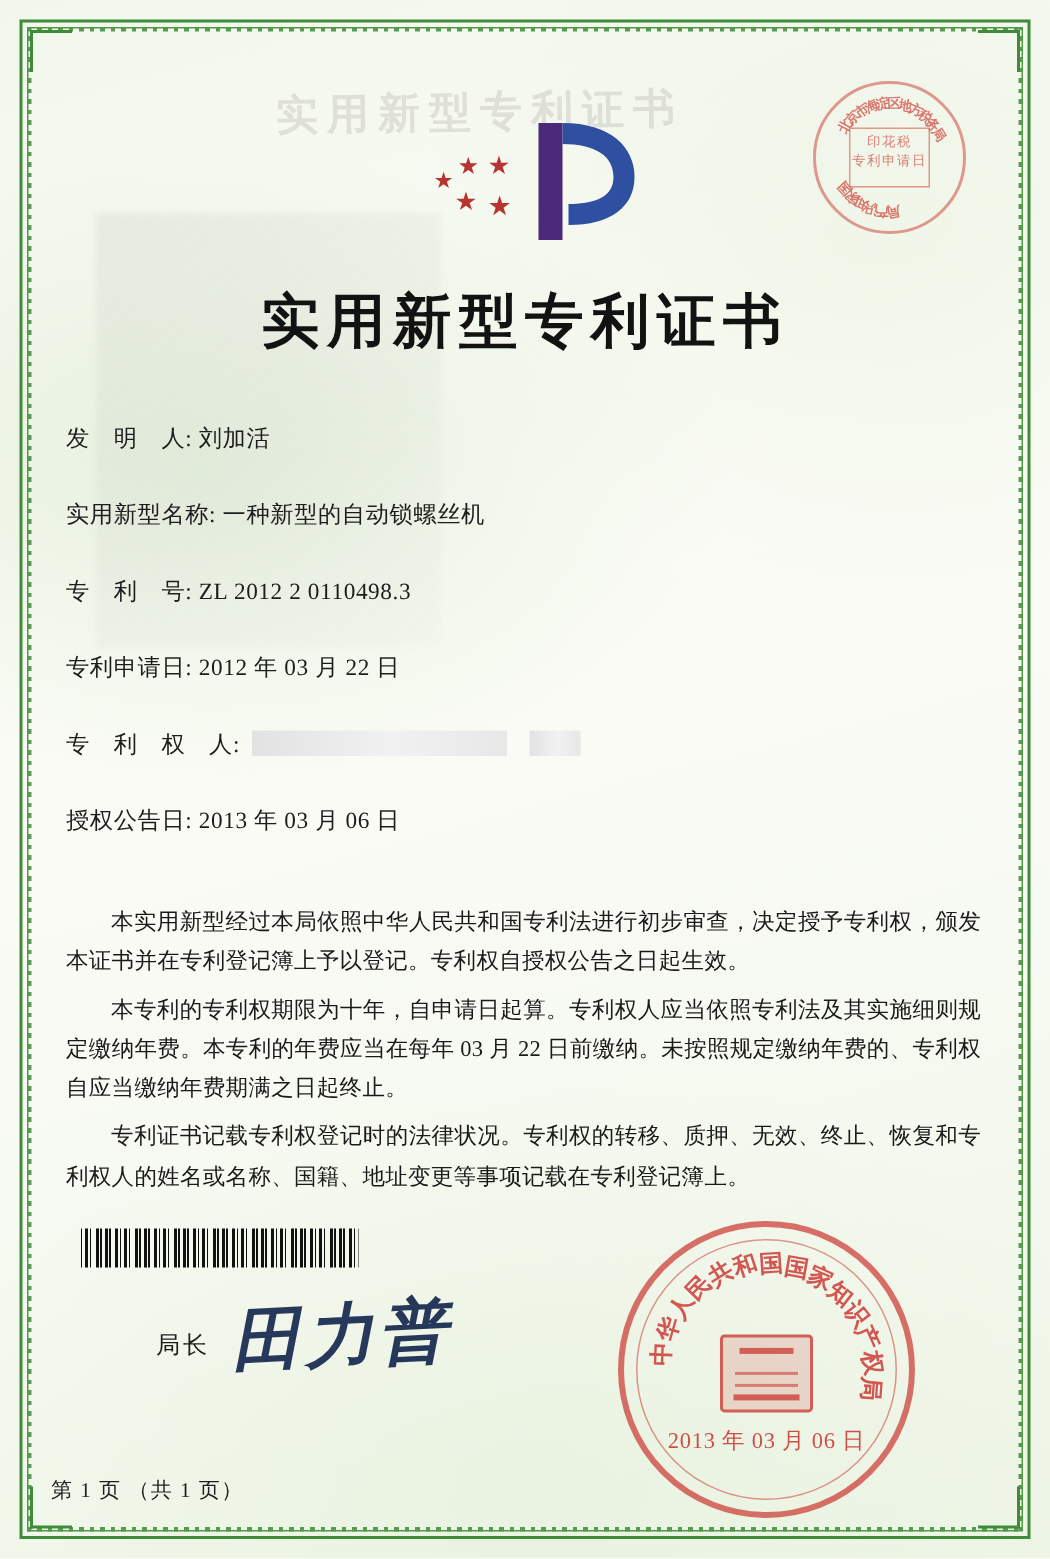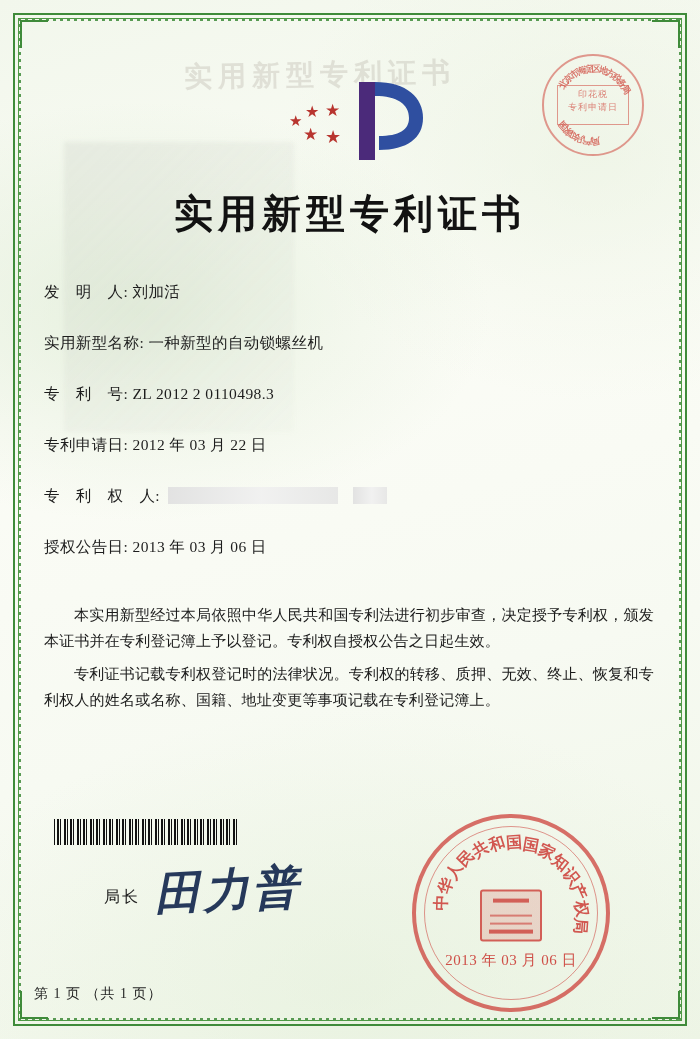--- a/index.html
+++ b/index.html
@@ -302,21 +302,21 @@
     height: 98px;
     border-radius: 50%;
     border: 2px solid rgba(205, 60, 50, 0.6);
     color: rgba(205, 60, 50, 0.75);
     opacity: 0.85;
   }
   .stamp-tr-box {
     position: absolute;
     left: 50%; top: 50%;
     transform: translate(-50%, -50%);
-    width: 72px; height: 40px;
+    width: 54px; height: 40px;
     border: 1.5px solid rgba(205, 60, 50, 0.6);
     font-size: 9px;
     line-height: 13px;
     text-align: center;
     padding-top: 2px;
     box-sizing: border-box;
     letter-spacing: 1px;
   }
   .stamp-tr-arc {
     position: absolute;
@@ -428,20 +428,21 @@
         <span class="redacted sm"></span>
       </div>
       <div class="field-row">
         <span class="field-label">授权公告日:</span>
         <span class="field-value">2013 年 03 月 06 日</span>
       </div>
     </div>
 
     <div class="paragraphs">
       <p>本实用新型经过本局依照中华人民共和国专利法进行初步审查，决定授予专利权，颁发本证书并在专利登记簿上予以登记。专利权自授权公告之日起生效。</p>
+      <p>本专利的专利权期限为十年，自申请日起算。专利权人应当依照专利法及其实施细则规定缴纳年费。本专利的年费应当在每年 03 月 22 日前缴纳。未按照规定缴纳年费的、专利权自应当缴纳年费期满之日起终止。</p>
       <p>专利证书记载专利权登记时的法律状况。专利权的转移、质押、无效、终止、恢复和专利权人的姓名或名称、国籍、地址变更等事项记载在专利登记簿上。</p>
     </div>
 
     <div class="barcode"></div>
 
     <div class="sig-label">局长</div>
     <div class="signature">田力普</div>
 
     <div class="seal">
       <div class="seal-inner"></div>

